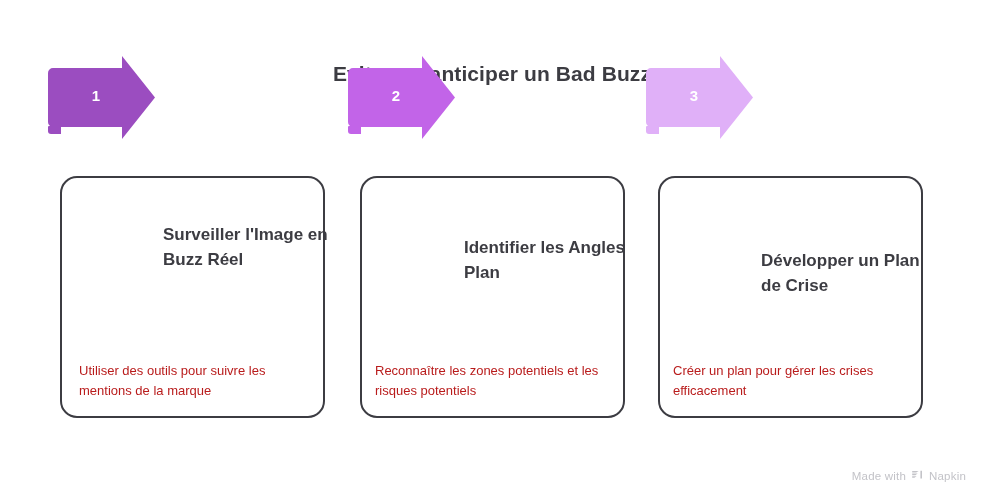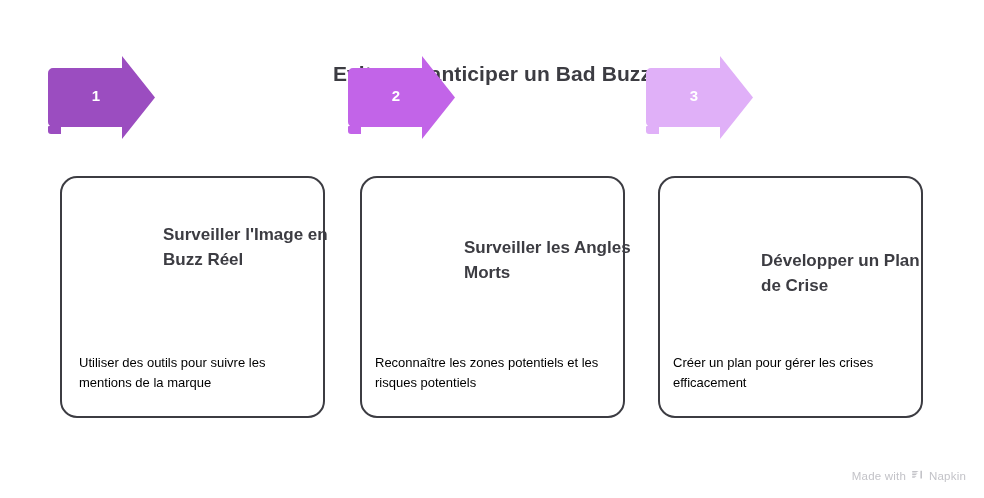--- a/index.html
+++ b/index.html
@@ -114,23 +114,24 @@
     width: 170px;
   }
   .card-heading.h0 { left: 163px; top: 222px; }
   .card-heading.h1 { left: 464px; top: 235px; }
   .card-heading.h2 { left: 761px; top: 248px; }
 
   .card-body {
     position: absolute;
     font-size: 13px;
     font-weight: normal;
-    color: #000000;
+    color: #b91c1c;
     line-height: 20px;
     width: 232px;
+    margin-top: 8px;
   }
   .card-body.b0 { left: 79px;  top: 353px; }
   .card-body.b1 { left: 375px; top: 353px; }
   .card-body.b2 { left: 673px; top: 353px; }
 
   
   .watermark {
     position: absolute;
     right: 18px;
     bottom: 16px;
@@ -188,21 +189,21 @@
   <div class="arrow-wrap a2">
     <svg class="arrow-svg" viewBox="0 0 108 83">
       <path id="arrow-path-2" d="M5,12 L74,12 L74,0 L107,41.5 L74,83 L74,71 L5,71
                A5,5 0 0 1 0,66 L0,17 A5,5 0 0 1 5,12 Z" fill="#e0b0f8"></path>
     </svg>
     <div class="arrow-tab" id="arrow-tab-2" style="background: rgb(224, 176, 248);"></div>
     <div class="arrow-number">3</div>
   </div>
 
   <div class="card-heading h0">Surveiller l'Image en Buzz Réel</div>
-  <div class="card-heading h1">Surveiller les Angles Morts</div>
+  <div class="card-heading h1">Identifier les Angles Plan</div>
   <div class="card-heading h2">Développer un Plan de Crise</div>
 
   <div class="card-body b0">Utiliser des outils pour suivre les mentions de la marque</div>
   <div class="card-body b1">Reconnaître les zones potentiels et les risques potentiels</div>
   <div class="card-body b2">Créer un plan pour gérer les crises efficacement</div>
 
   <div class="watermark" style="color: rgb(195, 195, 200); margin-top: 36px;">
     <span>Made with</span>
     <span class="wm-logo">
       <svg viewBox="0 0 13 13" width="13" height="13" aria-hidden="true">

